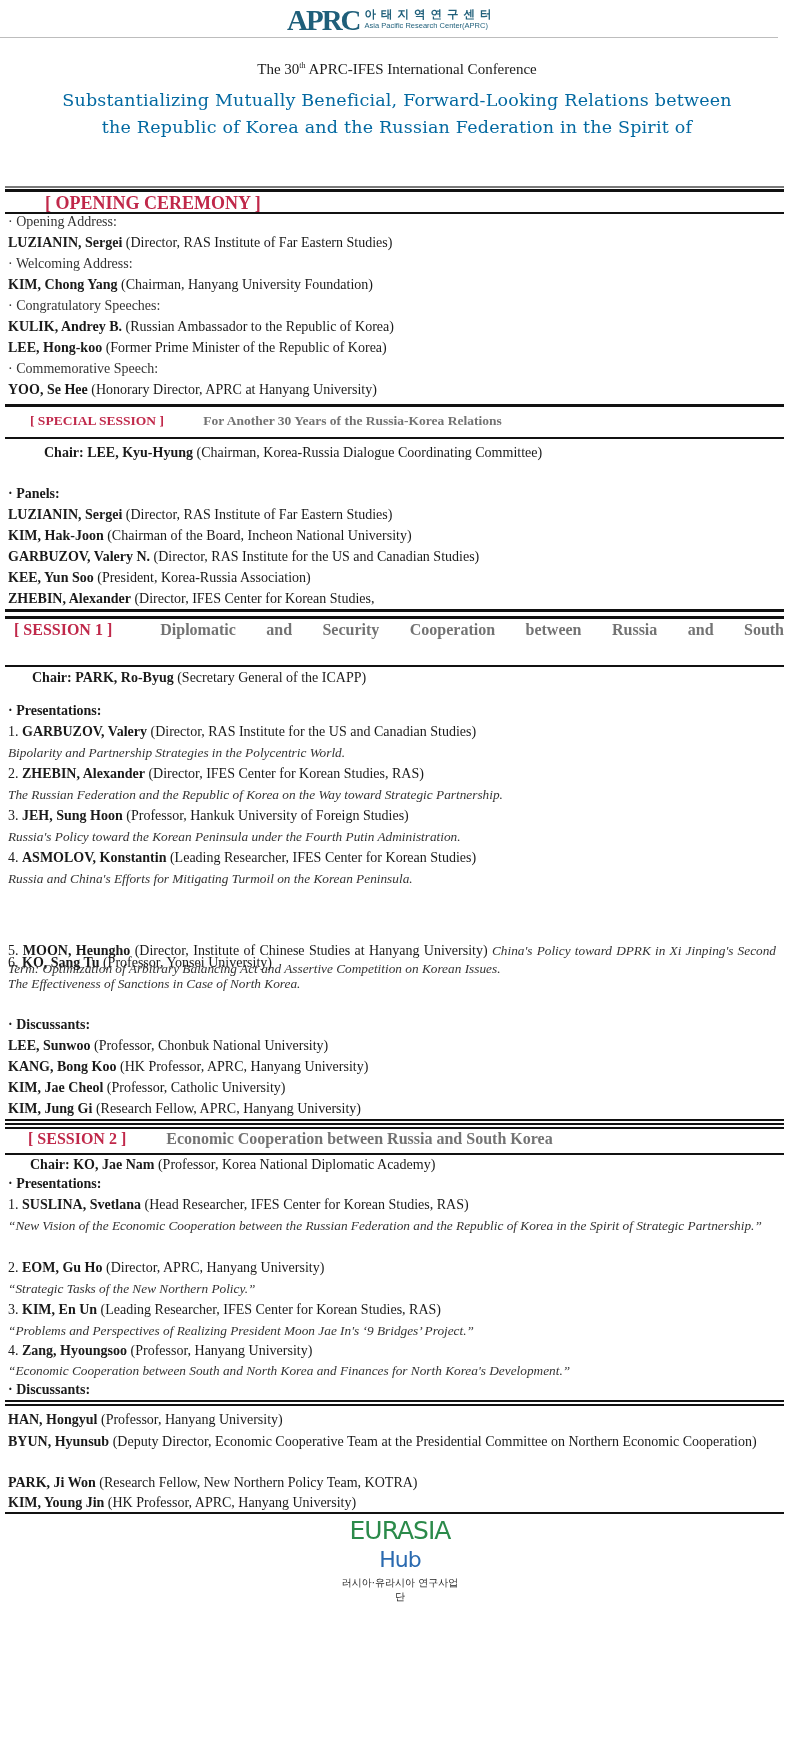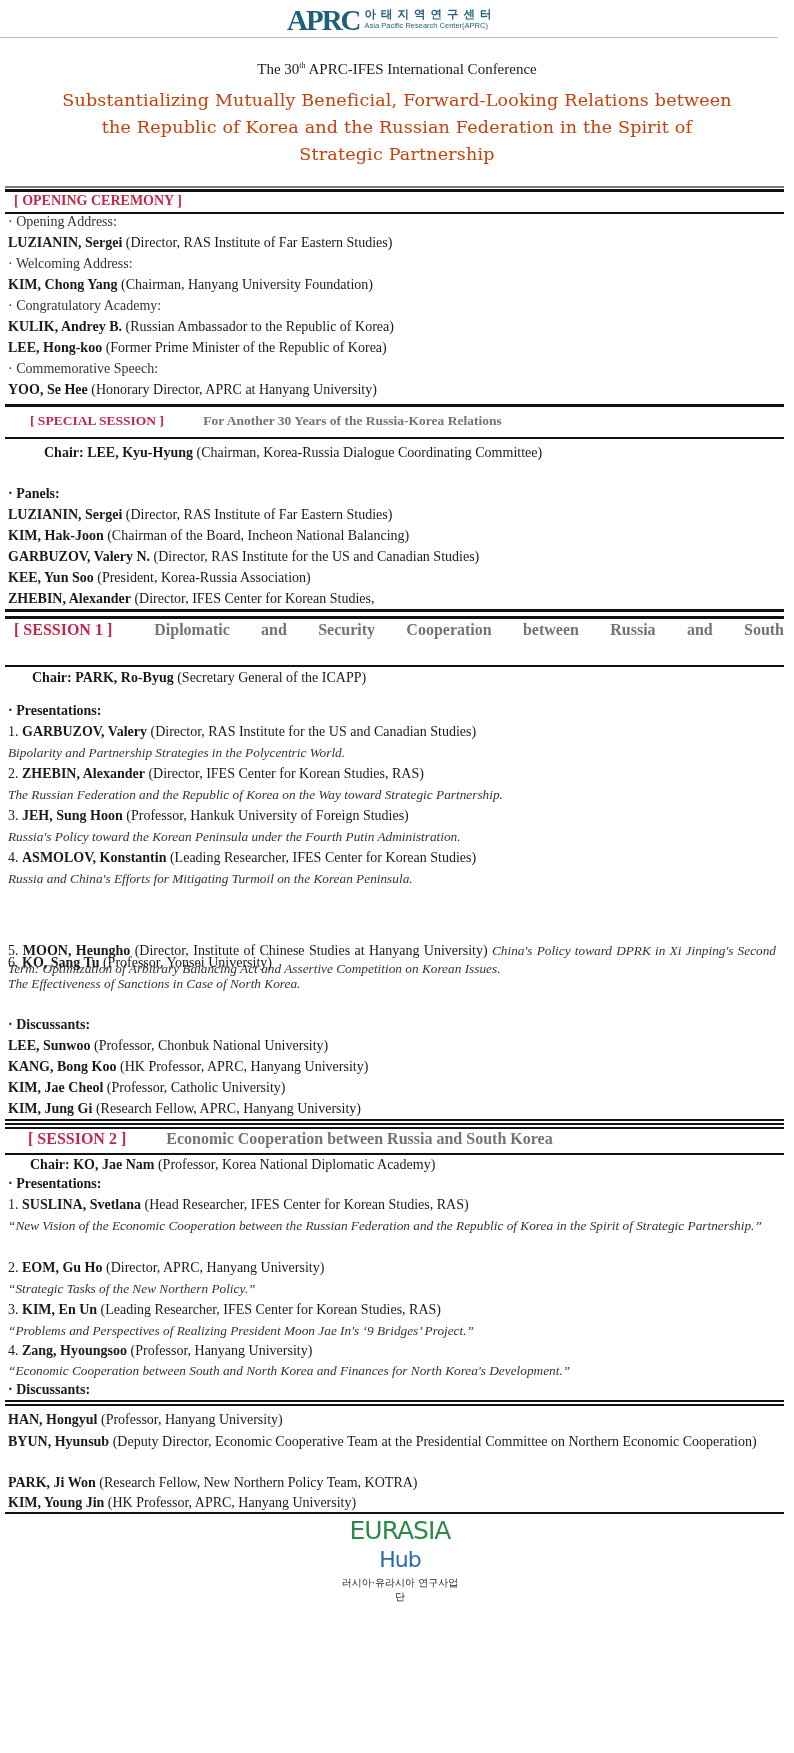--- a/index.html
+++ b/index.html
@@ -12,21 +12,21 @@
   .logo-mark { font-family: "Liberation Serif", serif; font-weight: bold; font-size: 29px; letter-spacing: -2px;
                color: #1f5f7a; line-height: 30px; transform: scaleY(1.05); }
   .logo-text { margin-left: 5px; display: flex; flex-direction: column; line-height: 1; }
   .logo-ko { font-family: "DejaVu Sans", sans-serif; font-size: 11.5px; color: #1f5f7a; letter-spacing: 5px; font-weight: bold; }
   .logo-en { font-family: "Liberation Sans", sans-serif; font-size: 7.5px; color: #1f5f7a; margin-top: 1px; }
   .top-rule { position: absolute; left: 0; top: 37px; width: 778px; height: 1px; background: #bdbdbd; }
 
   .conf { position: absolute; top: 61px; left: 0; width: 794px; text-align: center; font-size: 15px; }
   .conf sup { font-size: 8px; vertical-align: 6px; }
   .title { position: absolute; top: 87px; left: 12px; width: 770px; text-align: center;
-           font-family: "DejaVu Serif", serif; font-size: 17.5px; line-height: 27px; color: #c2410c; letter-spacing: 0.2px; }
+           font-family: "DejaVu Serif", serif; font-size: 17.5px; line-height: 27px; color: #0369a1; letter-spacing: 0.2px; }
 
   .rule { position: absolute; left: 5px; width: 779px; background: #111; }
   .rule-thick { height: 3px; }
   .rule-gray { height: 2px; background: #7a7a7a; }
   .rule-thin { height: 1.5px; }
 
   .line { position: absolute; left: 8px; font-size: 14px; white-space: nowrap; line-height: 20px; }
   .line b { font-weight: bold; }
   .label { color: #333; }
   .it { font-style: italic; color: #333; font-size: 13.3px; }
@@ -54,56 +54,55 @@
       <span class="logo-en">Asia Pacific Research Center(APRC)</span>
     </span>
   </div>
   <div class="top-rule"></div>
 
   <div class="conf"><span>The 30</span><sup>th</sup><span> APRC-IFES International Conference</span></div>
 
   <div class="title">
     <div>Substantializing Mutually Beneficial, Forward-Looking Relations between</div>
     <div>the Republic of Korea and the Russian Federation in the Spirit of</div>
-    <div>Strategic Partnership</div>
   </div>
 
   <div class="rule rule-gray" style="top:186px;"></div>
   <div class="rule rule-thick" style="top:189px;"></div>
-  <div class="sec-head sec-red" style="left:14px; top:193px; font-size:14px;">[ OPENING CEREMONY ]</div>
+  <div class="sec-head sec-red" style="left:45px; top:193px; font-size:18px;">[ OPENING CEREMONY ]</div>
   <div class="rule rule-thin" style="top:212px;"></div>
 
   <div class="line label" style="top:212px;">· Opening Address:</div>
   <div class="line" style="top:233px;"><b>LUZIANIN, Sergei</b><span> (Director, RAS Institute of Far Eastern Studies)</span></div>
   <div class="line label" style="top:254px;">· Welcoming Address:</div>
   <div class="line" style="top:275px;"><b>KIM, Chong Yang</b><span> (Chairman, Hanyang University Foundation)</span></div>
-  <div class="line label" style="top:296px;">· Congratulatory Academy:</div>
+  <div class="line label" style="top:296px;">· Congratulatory Speeches:</div>
   <div class="line" style="top:317px;"><b>KULIK, Andrey B.</b><span> (Russian Ambassador to the Republic of Korea)</span></div>
   <div class="line" style="top:338px;"><b>LEE, Hong-koo</b><span> (Former Prime Minister of the Republic of Korea)</span></div>
   <div class="line label" style="top:359px;">· Commemorative Speech:</div>
   <div class="line" style="top:380px;"><b>YOO, Se Hee</b><span> (Honorary Director, APRC at Hanyang University)</span></div>
 
   <div class="rule" style="top:404px; height:2.5px;"></div>
   <div class="sec-head" style="left:30px; top:413px; font-size:13.5px;"><span class="sec-red">[ SPECIAL SESSION ]</span><span class="sec-blue"> For Another 30 Years of the Russia-Korea Relations</span></div>
   <div class="rule rule-thin" style="top:437px;"></div>
   <div class="line" style="left:44px; top:443px;"><b>Chair: </b><b>LEE, Kyu-Hyung</b><span> (Chairman, Korea-Russia Dialogue Coordinating Committee)</span></div>
 
   <div class="line" style="top:484px;"><b>· Panels:</b></div>
   <div class="line" style="top:505px;"><b>LUZIANIN, Sergei</b><span> (Director, RAS Institute of Far Eastern Studies)</span></div>
-  <div class="line" style="top:526px;"><b>KIM, Hak-Joon</b><span> (Chairman of the Board, Incheon National Balancing)</span></div>
+  <div class="line" style="top:526px;"><b>KIM, Hak-Joon</b><span> (Chairman of the Board, Incheon National University)</span></div>
   <div class="line" style="top:547px;"><b>GARBUZOV, Valery N.</b><span> (Director, RAS Institute for the US and Canadian Studies)</span></div>
   <div class="line" style="top:568px;"><b>KEE, Yun Soo</b><span> (President, Korea-Russia Association)</span></div>
   <div class="line" style="top:589px;"><b>ZHEBIN, Alexander</b><span> (Director, IFES Center for Korean Studies,</span></div>
 
   <div class="rule" style="top:609px; height:2.5px;"></div>
   <div class="rule" style="top:616px; height:2.5px;"></div>
   <div class="sec-head sec-big" style="left:14px; top:621px; width:770px; white-space:normal;">
     <div style="display:flex; justify-content:space-between;">
       <span class="sec-red" style="white-space:pre;">[ SESSION 1 ]</span>
-      <span class="sec-blue" style="flex:1; margin-left:6px; text-align:justify; text-align-last:justify;">Diplomatic and Security Cooperation between Russia and South</span>
+      <span class="sec-blue" style="flex:1; margin-left:12px; text-align:justify; text-align-last:justify;">Diplomatic and Security Cooperation between Russia and South</span>
     </div>
   </div>
   <div class="rule rule-thin" style="top:665px;"></div>
   <div class="line" style="left:32px; top:668px;"><b>Chair: </b><b>PARK, Ro-Byug</b><span> (Secretary General of the ICAPP)</span></div>
 
   <div class="line" style="top:701px;"><b>· Presentations:</b></div>
   <div class="line" style="top:722px;"><span>1. </span><b>GARBUZOV, Valery</b><span> (Director, RAS Institute for the US and Canadian Studies)</span></div>
   <div class="line it" style="top:743px;">Bipolarity and Partnership Strategies in the Polycentric World.</div>
   <div class="line" style="top:764px;"><span>2. </span><b>ZHEBIN, Alexander</b><span> (Director, IFES Center for Korean Studies, RAS)</span></div>
   <div class="line it" style="top:785px;">The Russian Federation and the Republic of Korea on the Way toward Strategic Partnership.</div>

